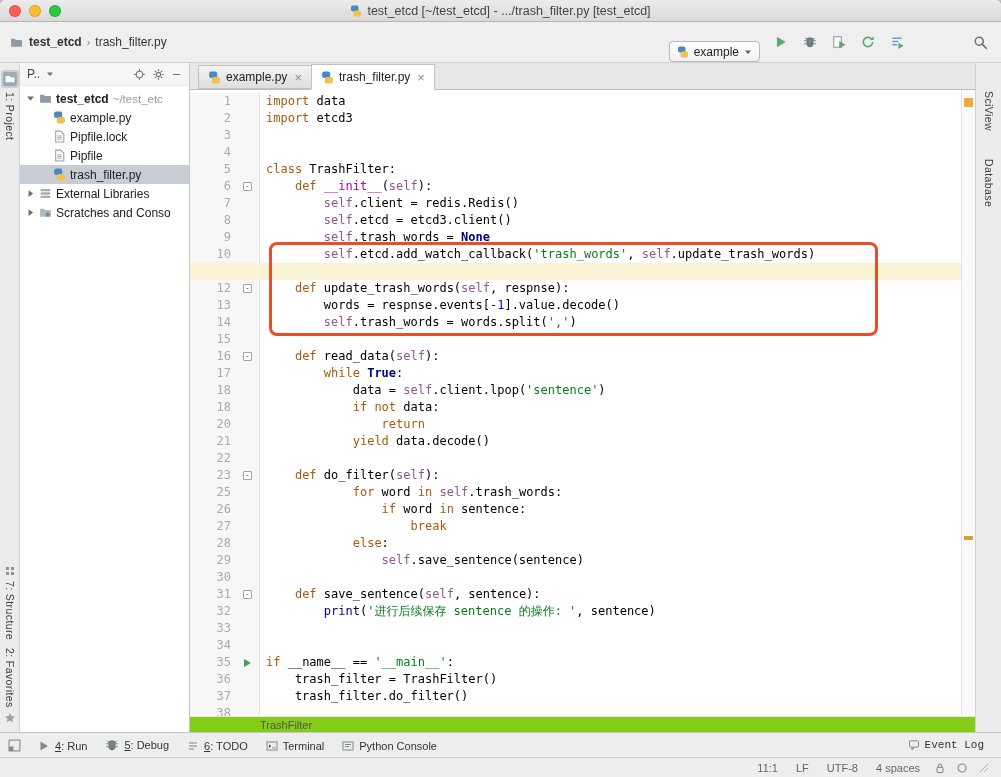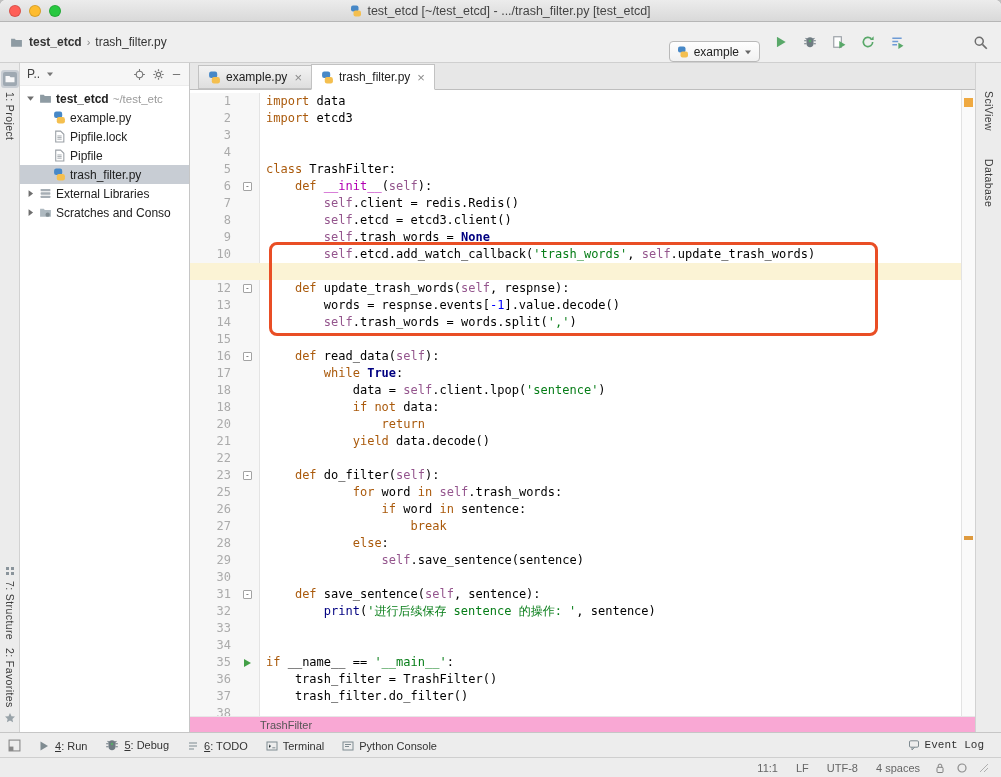--- a/index.html
+++ b/index.html
@@ -87,21 +87,21 @@
   .tok-c{color:var(--const);font-weight:bold}
   .tok-n{color:var(--num)}
   .tok-b{color:var(--builtin)}
 
   #annotation{position:absolute;left:79px;top:152px;width:609px;height:94px;border:3px solid #E94E25;
     border-radius:8px;pointer-events:none;}
 
   #error-stripe{flex:0 0 14px;background:#FAFAFA;border-left:1px solid #E3E3E3;position:relative;}
   .smark{position:absolute;left:2px;width:9px;display:block;}
 
-  #breadcrumbbar{flex:0 0 16px;background:#f9a8d4;border-top:1px solid #E7E7E7;display:flex;align-items:center;
+  #breadcrumbbar{flex:0 0 16px;background:#84cc16;border-top:1px solid #E7E7E7;display:flex;align-items:center;
     padding-left:70px;font-size:11px;color:#555;}
 
   
   #bottombar{flex:0 0 25px;background:#EDEDED;border-top:1px solid #C6C6C6;display:flex;align-items:center;
     padding:0 8px;font-size:11px;color:#333;}
   .bitem{display:flex;align-items:center;gap:5px;padding:2px 9px;border-radius:3px;}
   .bitem u{text-decoration:underline}
   #bb-right{margin-left:auto;display:flex;align-items:center;font-family:Liberation Mono, monospace;}
 
   #statusbar{flex:0 0 20px;background:#EDEDED;border-top:1px solid #CFCFCF;display:flex;align-items:center;

